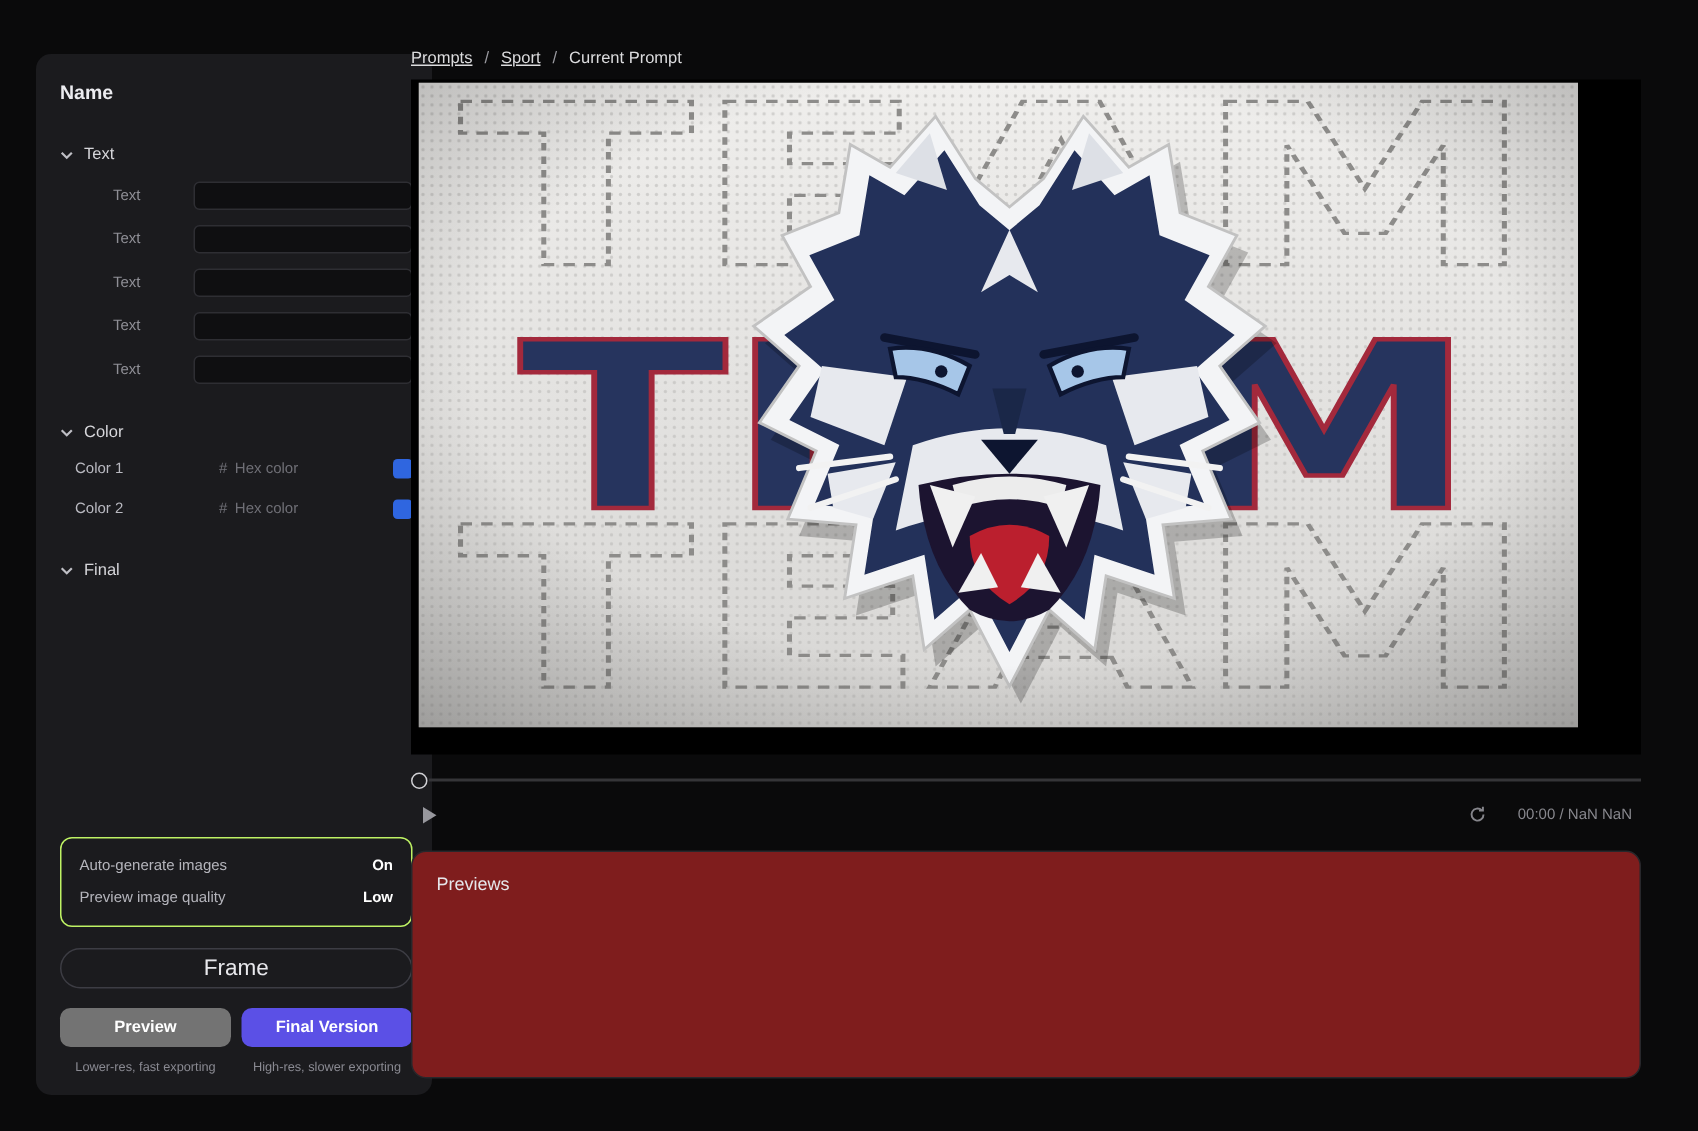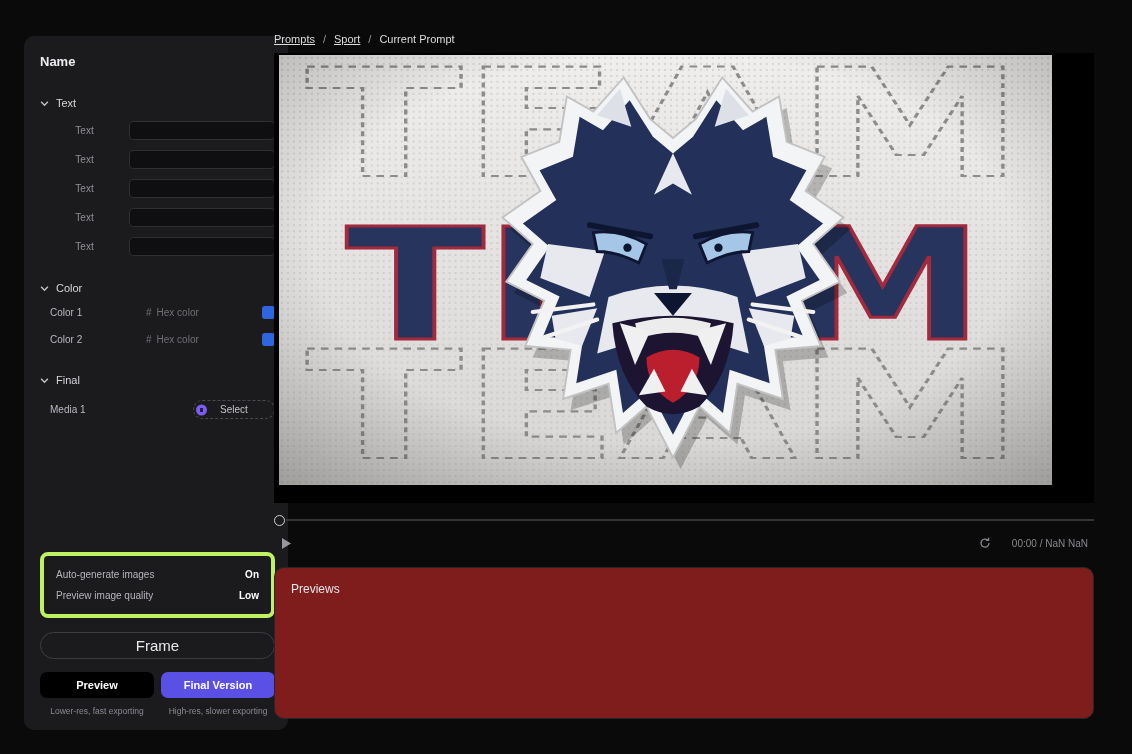--- a/index.html
+++ b/index.html
@@ -16,27 +16,27 @@
   .color-row .lbl { width:88px; color:#b9b9c0; padding-left:10px; }
   .hash { color:#6f6f76; margin-left:18px; margin-right:5px; }
   .hex-input { width:52px; background:transparent; border:none; color:#c8c8cc; font-size:10px; outline:none; }
   .hex-input::placeholder { color:#6f6f76; }
   .swatch { width:13px; height:13px; border-radius:3px; background:#2f66e0; margin-left:auto; cursor:pointer; }
   .media-row { display:flex; align-items:center; margin-top:2px; }
   .media-row .lbl { width:88px; color:#b9b9c0; padding-left:10px; font-size:10px; }
   .select-btn { margin-left:auto; position:relative; width:82px; height:19px; border:1px dashed #4a4a52; border-radius:10px; background:transparent; color:#c3c3c9; font-size:10px; cursor:pointer; }
   .select-dot { position:absolute; left:2px; top:50%; transform:translateY(-50%); width:11px; height:11px; border-radius:50%; background:radial-gradient(circle,#241d44 0 2px,#7a5cf0 2px); }
   .flex-spacer { flex:1; }
-  .settings-box { border:4px solid #bef264; border-radius:8px; padding:8px 12px; margin-bottom:14px; }
+  .settings-box { border:1px solid #bef264; border-radius:8px; padding:8px 12px; margin-bottom:14px; }
   .settings-row { display:flex; justify-content:space-between; font-size:10px; color:#b5b5bc; padding:5px 0; }
   .settings-row .val { color:#ffffff; font-weight:700; }
   .frame-btn { height:27px; width:100%; border:1px solid #3d3d44; background:transparent; border-radius:14px; color:#e8e8ec; font-size:15px; margin-bottom:13px; cursor:pointer; }
   .actions { display:flex; gap:7px; margin-bottom:8px; }
   .actions button { flex:1; height:26px; border-radius:7px; border:none; color:#fff; font-size:11px; font-weight:600; cursor:pointer; }
-  .btn-preview { background:#000000; }
+  .btn-preview { background:#737373; }
   .btn-final { background:#5b50e6; }
   .captions { display:flex; gap:7px; }
   .captions span { flex:1; text-align:center; font-size:8.5px; color:#8a8a92; }
 
   
   .main { position:absolute; left:274px; top:33px; width:820px; }
   .breadcrumb { font-size:11px; color:#dcdcde; margin-bottom:8px; display:flex; gap:8px; align-items:center; }
   .breadcrumb a { color:#dcdcde; text-decoration:underline; cursor:pointer; }
   .breadcrumb .sep { color:#9a9aa0; }
   .stage { width:820px; height:450px; background:#000; overflow:hidden; }
@@ -105,27 +105,20 @@
     <span class="swatch"></span>
   </div>
 
   <div class="section-header" style="margin-top:14px">
     <svg width="9" height="9" viewBox="0 0 8 8">
         <path d="M1 2.5 L4 5.5 L7 2.5" stroke="#bfbfc5" fill="none" stroke-width="1.3"></path>
       </svg>
     <span>Final</span>
   </div>
 
-  <div class="media-row">
-    <span class="lbl">Media 1</span>
-    <button class="select-btn">
-      <span class="select-dot"></span>
-      <span>Select</span>
-    </button>
-  </div>
 
   <div class="flex-spacer"></div>
 
   <div class="settings-box">
     <div class="settings-row">
       <span>Auto-generate images</span>
       <span class="val">On</span>
     </div>
     <div class="settings-row">
       <span>Preview image quality</span>

